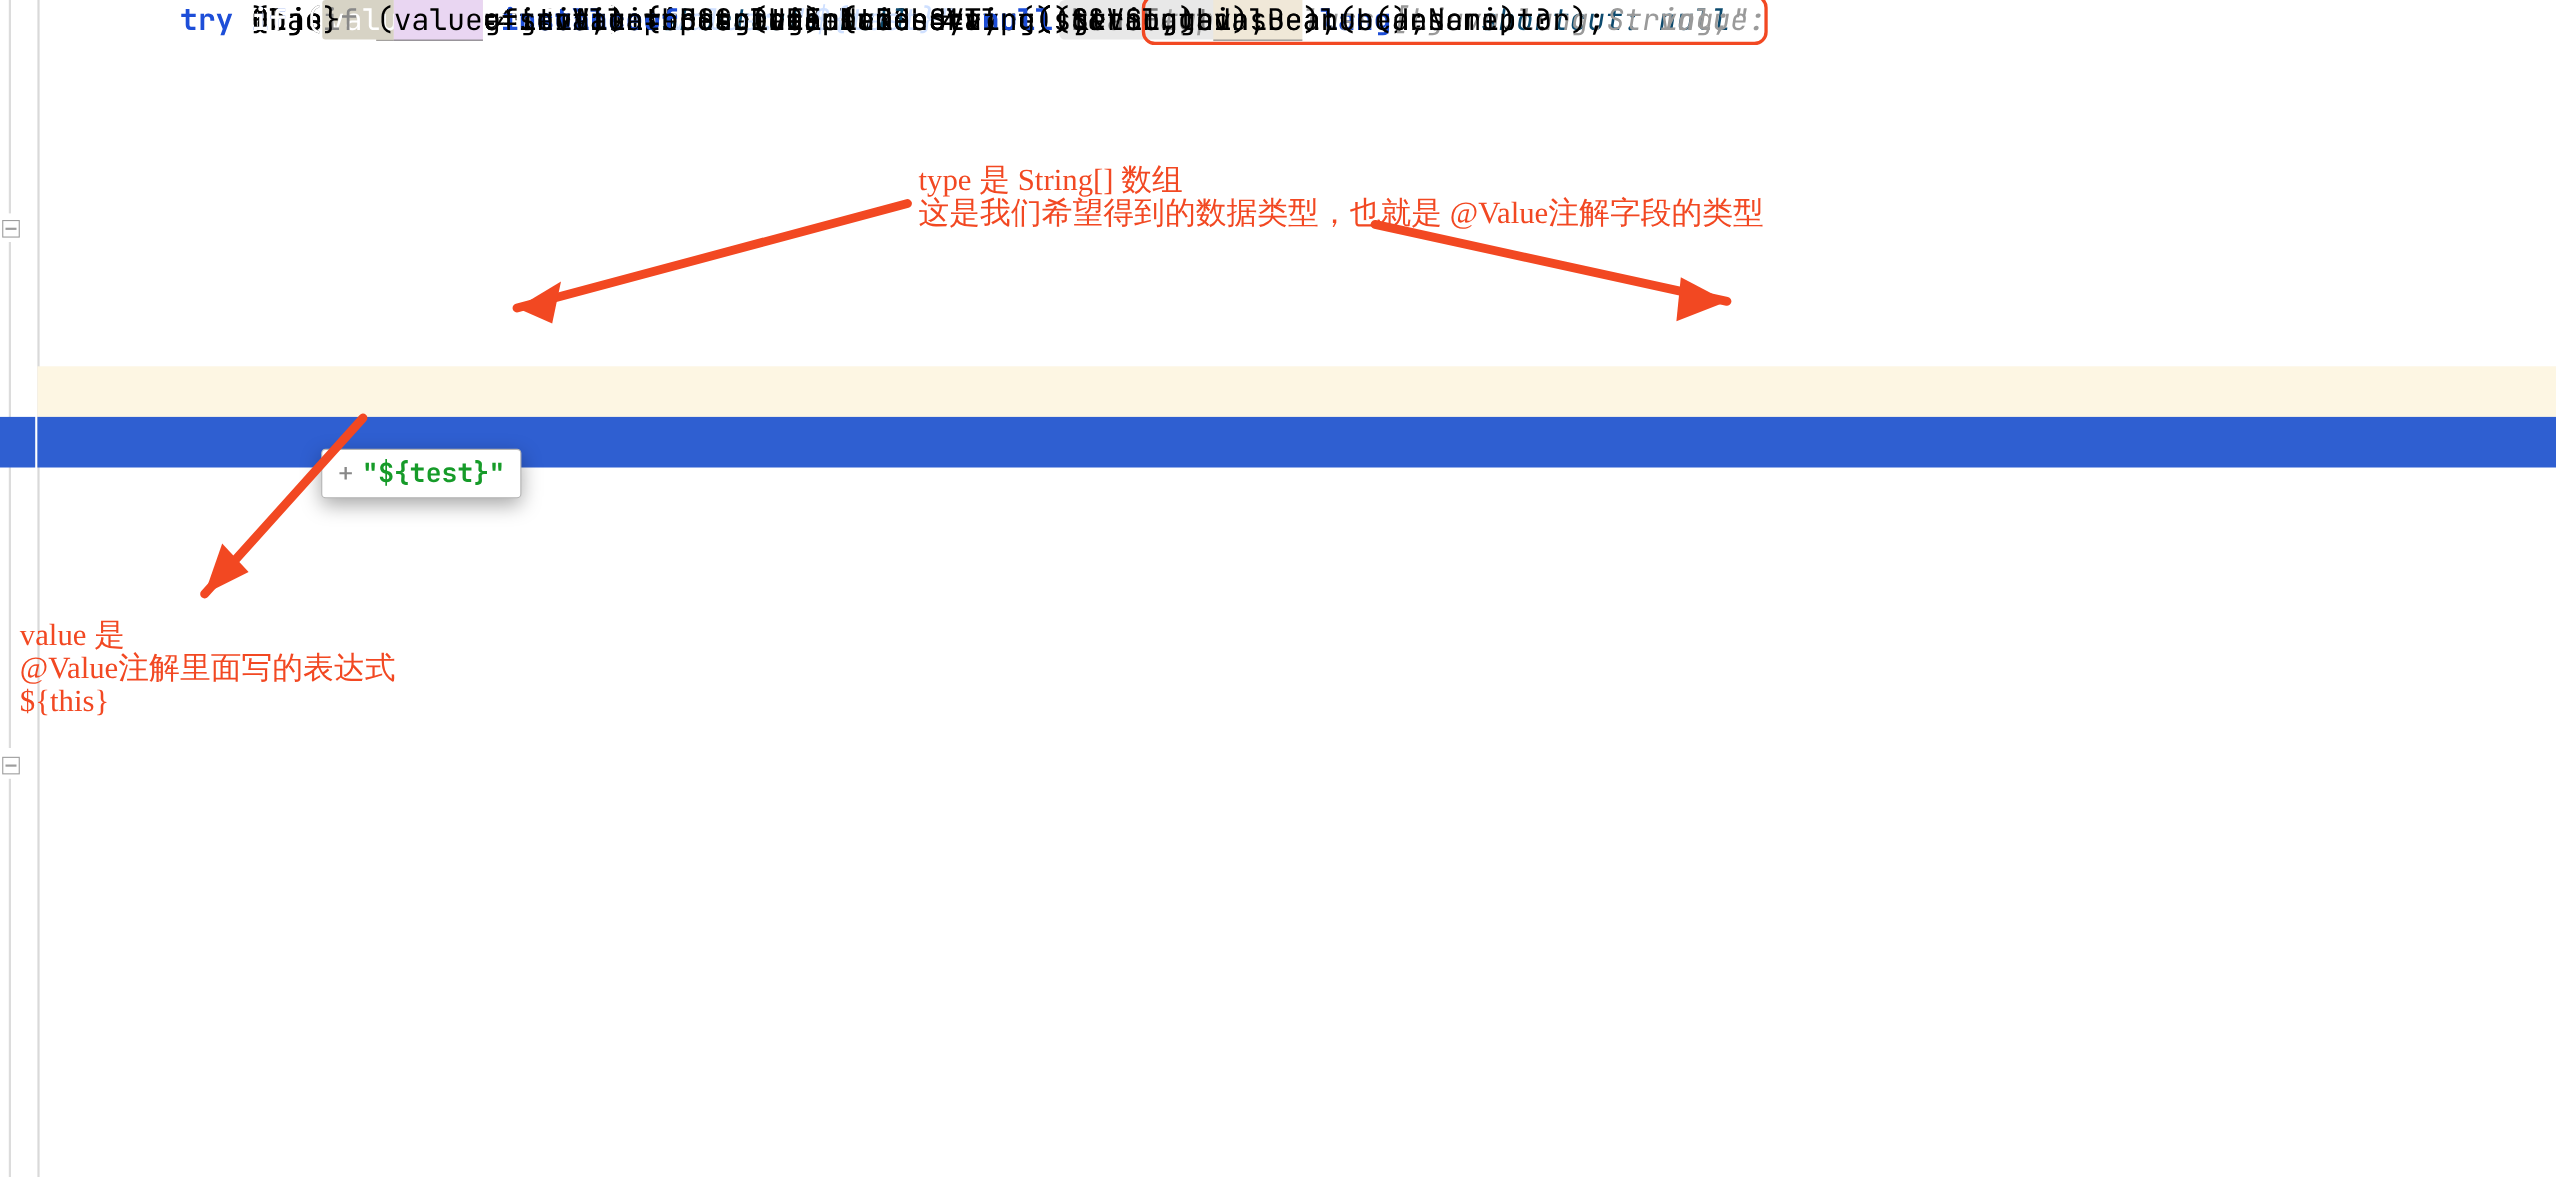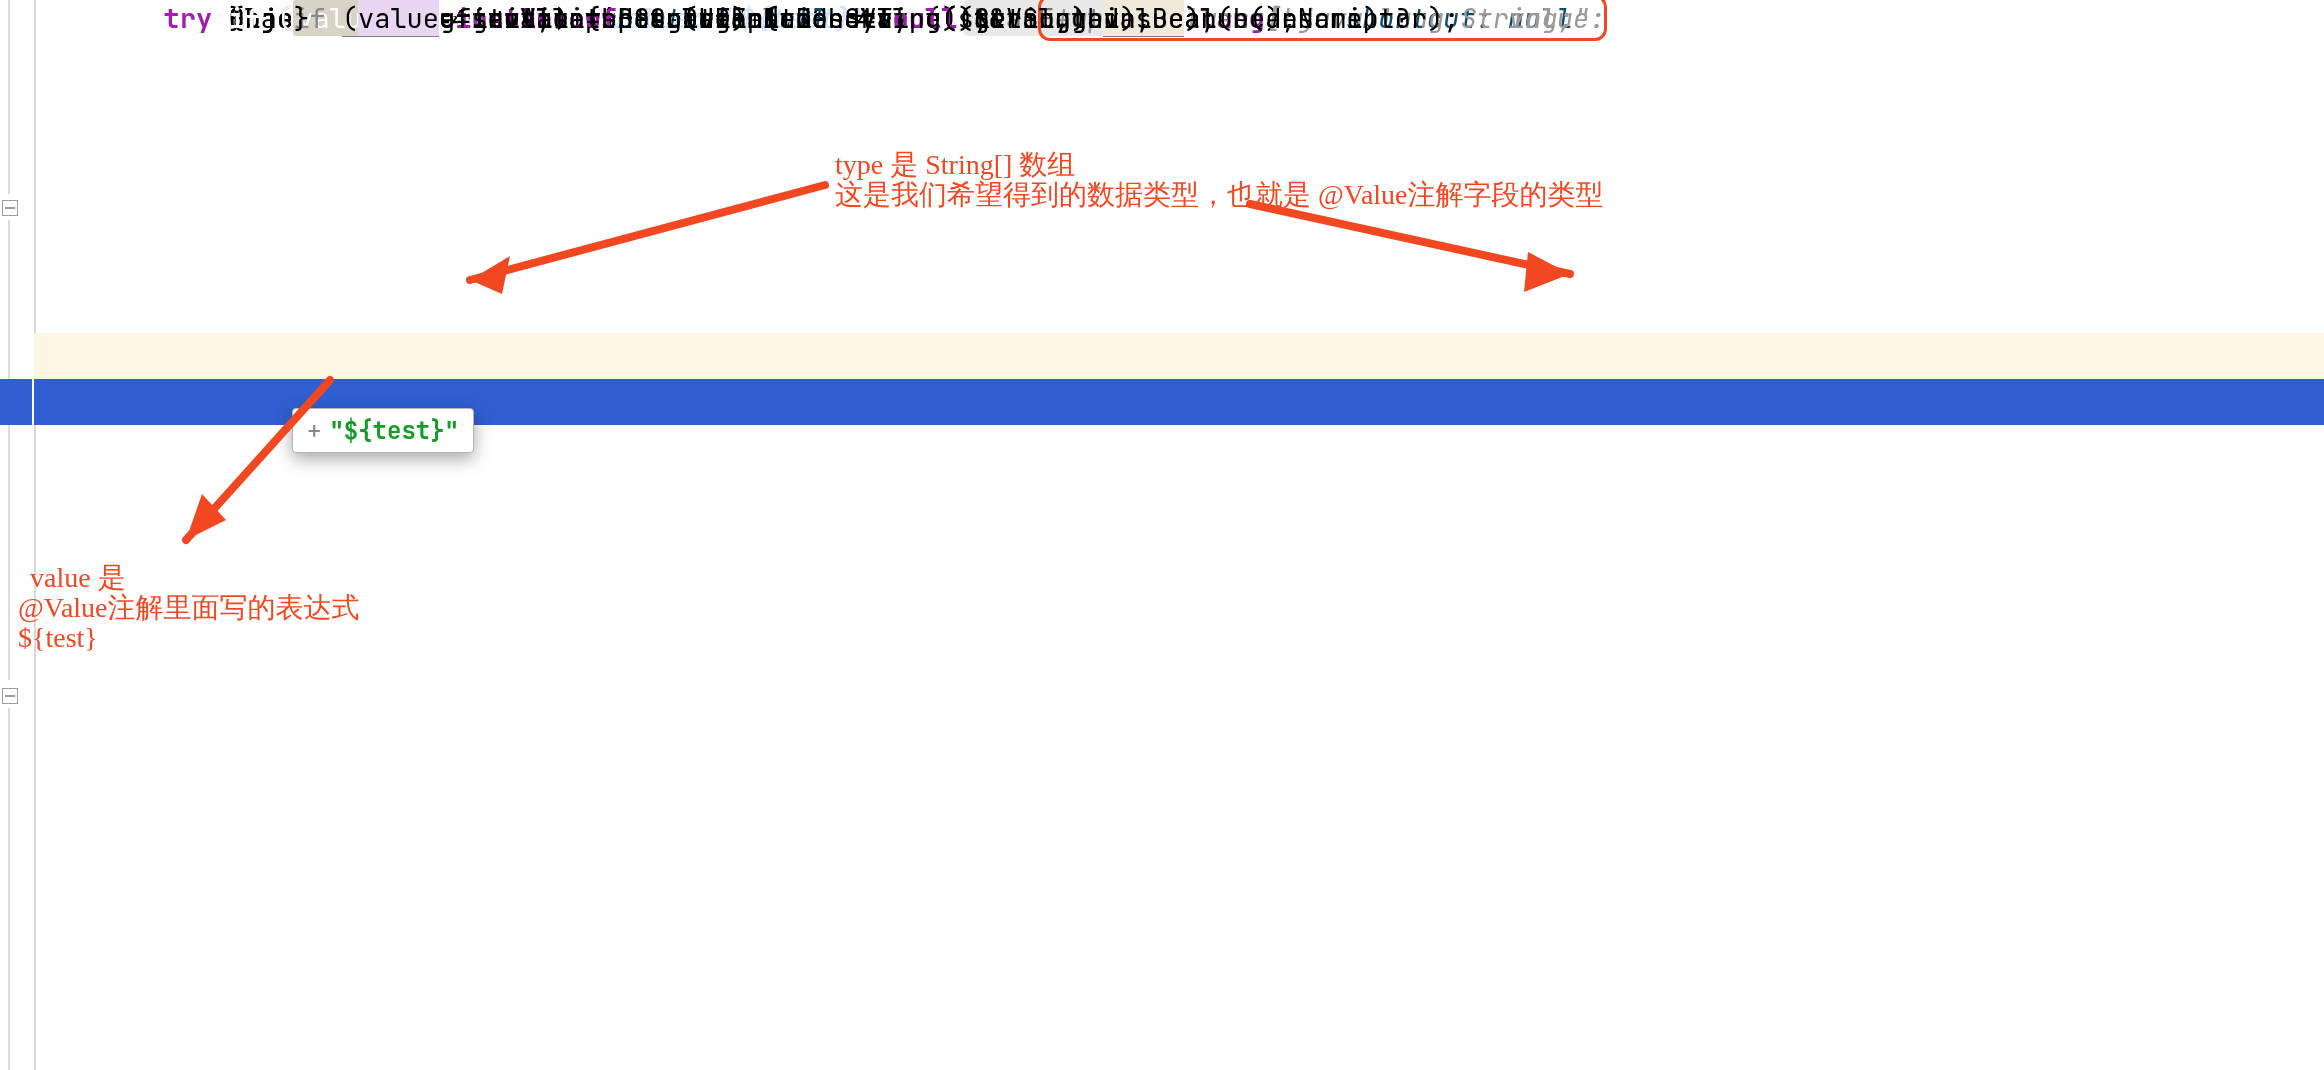--- a/index.html
+++ b/index.html
@@ -3,21 +3,21 @@
 <meta charset="utf-8">
 <style>
 html,body{margin:0;padding:0;background:#fff;font-family:"JetBrains Mono",Menlo,Consolas,monospace;font-size:27px;color:#000;overflow:hidden}
 #stage{position:relative;width:2324px;height:1070px}
 .gutter{position:absolute;left:0;top:0;width:34px;height:1070px;background:#fff;border-right:2px solid #d9d9d9}
 .fold{position:absolute;left:2px;width:14px;height:14px;border:1px solid #9d9d9d;background:#fff}
 .fold:before,.fold:after{content:"";position:absolute;background:#9d9d9d}
 .fold:before{left:2px;right:2px;top:6px;height:2px}
 .line{position:absolute;left:34px;right:0;height:46px;white-space:pre}
 .code{padding-left:0}
-.kw{font-weight:700;color:#a21caf}
+.kw{font-weight:700;color:#1d4ed8}
 .param-hint{display:inline-block;background:#e8e8e8;color:#7a7a7a;border-radius:5px;padding:0 10px;margin:0 6px}
 .inlay{font-style:italic;color:#0c4a6e}
 .inlay-em{font-style:italic;color:#9a9a9a}
 .inlay-box{font-style:italic;color:#9a9a9a;border:3px solid #f24822;border-radius:12px;padding:2px 14px}
 .uline{border-bottom:1px solid #808080;background:#f0e8d8}
 .uline2{border-bottom:1px solid #808080;background:#e9d6f2}
 .row-hilite-yellow{position:absolute;left:34px;right:0;height:46px;background:#fdf6e3}
 .row-hilite-blue{position:absolute;left:34px;right:0;height:46px;background:#2f5fd1}
 .blue-txt{color:#fff}
 .blue-kw{color:#fff;font-weight:700}
@@ -75,23 +75,23 @@
 <div class="line" style="top:617"><span class="code">                    <span class="uline2">value</span> = evaluateBeanDefinitionString(strVal, bd);</span></div>
 
 <div class="line" style="top:663"><span class="code">                }</span></div>
 
 <div class="popup" style="left:292px;top:408px">
   <span class="plus">+</span><span class="val">"${test}"</span>
 </div>
 
 <div class="anno" style="left:835px;top:146px">type 是 String[] 数组</div>
 <div class="anno" style="left:835px;top:176px">这是我们希望得到的数据类型，也就是 @Value注解字段的类型</div>
-<div class="anno" style="left:30px;top:559px">value 是</div>
+<div class="anno" style="left:18px;top:559px">value 是</div>
 <div class="anno" style="left:18px;top:589px">@Value注解里面写的表达式</div>
-<div class="anno" style="left:18px;top:619px">${test}</div>
+<div class="anno" style="left:18px;top:619px">${this}</div>
 
 <svg class="arrow" style="left:0;top:0" width="2324" height="1070">
 
   <line class="shaft" x1="825" y1="185" x2="470" y2="280"></line>
   <polygon class="tri" points="470,280 510,256 502,294"></polygon>
 
   <line class="shaft" x1="1250" y1="204" x2="1570" y2="274"></line>
   <polygon class="tri" points="1570,274 1528,252 1524,292"></polygon>
 
   <line class="shaft" x1="330" y1="380" x2="186" y2="540"></line>

